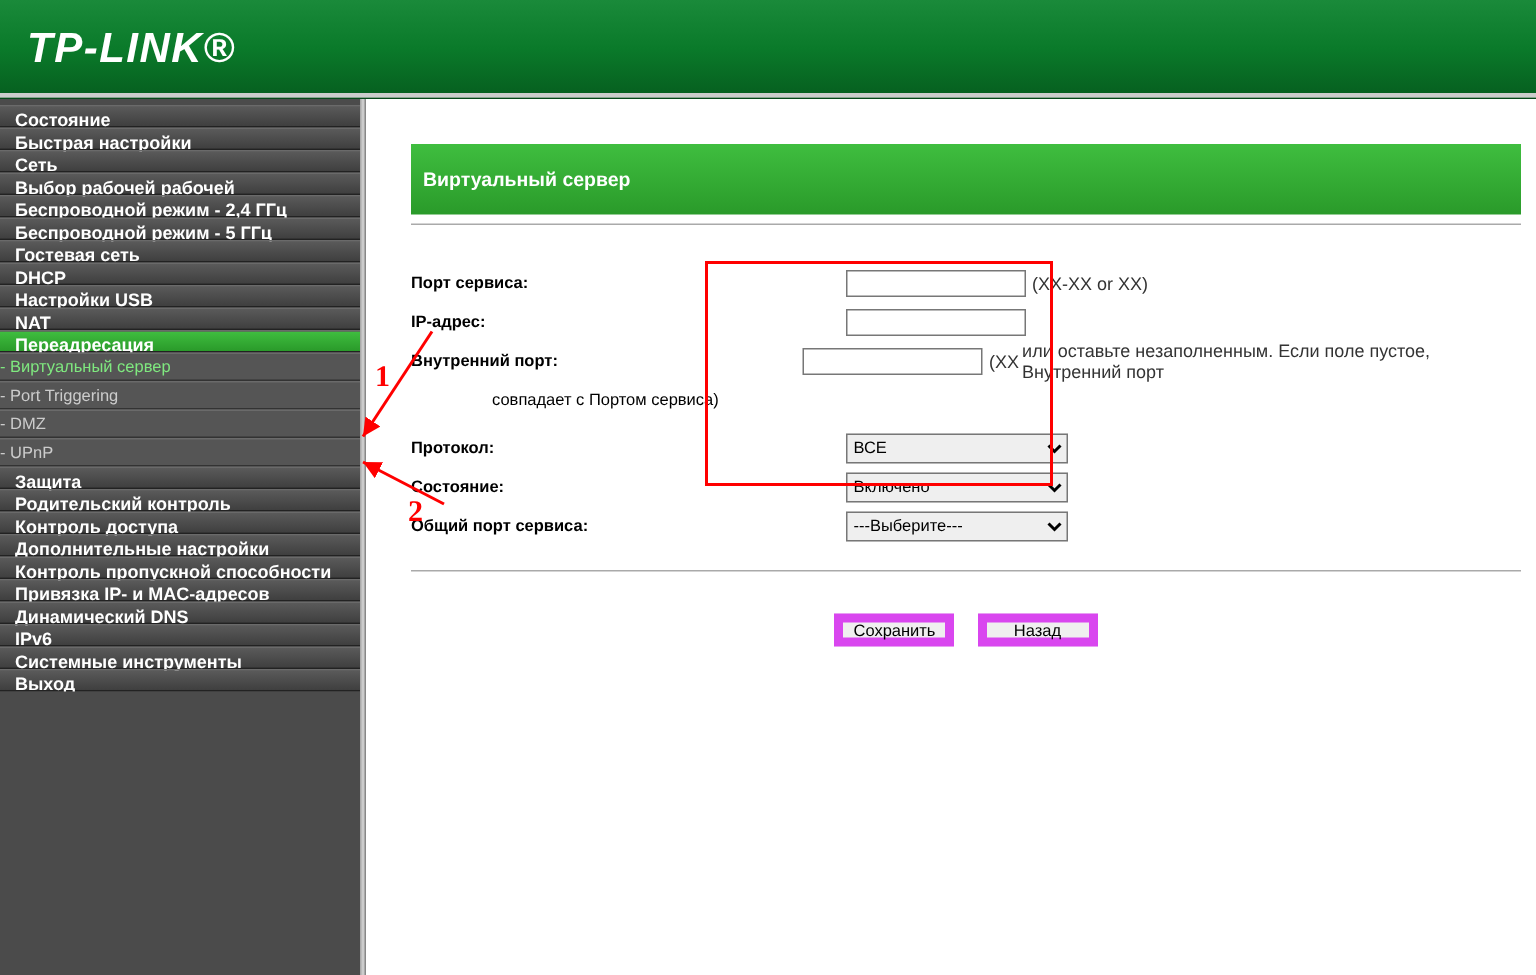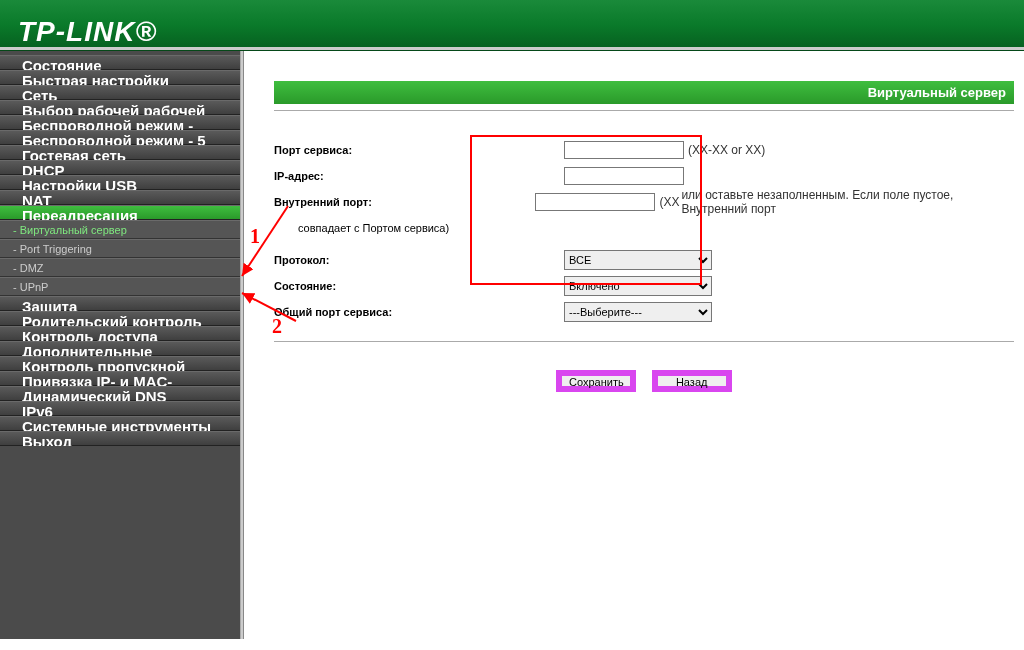--- a/index.html
+++ b/index.html
@@ -1,38 +1,38 @@
 <!DOCTYPE html>
 <html><head>
 <meta charset="utf-8">
 <style>
   * { box-sizing: border-box; margin: 0; padding: 0; }
   body { font-family: Arial, sans-serif; font-size: 12px; background: #fff; }
   .page { width: 1024px; height: 650px; position: relative; overflow: hidden; }
   .header {
     background: linear-gradient(#1a8a3a, #0a7a2a 50%, #065e1f);
-    height: 51px; position: relative; border-bottom: 1px solid #054818;
+    height: 66px; position: relative; border-bottom: 1px solid #054818;
   }
   .logo { color: #fff; font-weight: bold; font-size: 28px; letter-spacing: 1px; position: absolute; left: 18px; top: 16px; font-style: italic;}
   .header-divider { position:absolute; bottom:0; left:0; right:0; height:3px; background:#ccc; }
   .body { display: flex; height: 588px; }
   .sidebar { width: 240px; background: #4b4b4b; display:flex; flex-direction:column; padding-top:4px; }
   .nav-item {
     color: #fff; border-bottom: 1px solid #222; border-top: 1px solid #6a6a6a;
-    padding: 4px 22px; font-size: 15px; font-weight:bold; cursor: pointer;
+    padding: 4px 10px; font-size: 12px; font-weight:bold; cursor: pointer;
     background: linear-gradient(#5a5a5a, #3f3f3f);
     height: 15px; line-height: 11px;
   }
   .nav-item.active { background: linear-gradient(#3fbe3f, #2a9a2a); color:#fff; }
-  .nav-sub { padding-left: 13px; background:#555; color:#ccc; border-bottom:1px solid #333; border-top:1px solid #6a6a6a; height:19px; line-height:11px; padding-top:4px; padding-bottom:4px; font-size:11px; cursor:pointer; }
+  .nav-sub { padding-left: 0; background:#555; color:#ccc; border-bottom:1px solid #333; border-top:1px solid #6a6a6a; height:19px; line-height:11px; padding-top:4px; padding-bottom:4px; font-size:11px; cursor:pointer; }
   .nav-sub.sel { color:#7fe87f; }
   .sidebar-fill { flex:1; background:#4b4b4b; }
   .v-sep { width:4px; background:#ccc; border-left:1px solid #aaa; border-right:1px solid #888; }
   .content { flex:1; padding: 30px 10px 10px 30px; position:relative; }
-  .title-bar { background: linear-gradient(#3fbe3f, #2a9a2a); color:#fff; font-weight:bold; padding:4px 8px; font-size:13px;text-align:right; }
+  .title-bar { background: linear-gradient(#3fbe3f, #2a9a2a); color:#fff; font-weight:bold; padding:16px 8px; font-size:13px; }
   .form-area { margin-top:28px; position:relative; }
   .redbox { position:absolute; border:2px solid red; left:196px; top:-4px; width:232px; height:150px; z-index:3; pointer-events:none;}
   .row { display:flex; align-items:center; margin-bottom:4px; height:22px; }
   .lbl { width:290px; text-align:left; padding-right:6px; font-weight:bold; font-size:11px; }
   .val input[type=text] { width:120px; height:18px; border:1px solid #777; font-size:11px; padding:0 2px;}
   .hint { font-size:12px; color:#333; margin-left:4px; }
   .val select { width:148px; height:20px; font-size:11px; border:1px solid #777; background:#efefef;}
   .btns { margin-top:28px; text-align:center; }
   .btns button { width:80px; height:22px; margin:0 6px; background:#efefef; border:6px solid #d946ef; font-size:11px; cursor:pointer;}
   .hr { border-top:1px solid #aaa; margin-top:6px; }
@@ -95,21 +95,21 @@
           <div class="lbl">IP-адрес:</div>
           <div class="val"><input type="text" style=""></div>
         </div>
         <div class="row">
           <div class="lbl">Внутренний порт:</div>
           <div class="val"><input type="text" style=""></div>
           <span class="hint">(XX</span>
           <span class="hint" style="margin-left:2px;">или оставьте незаполненным. Если поле пустое, Внутренний порт</span>
         </div>
         <div class="row">
-          <div class="lbl" style="width:auto; text-align:center; padding-left:24px; font-weight:normal;">совпадает с Портом сервиса)</div>
+          <div class="lbl" style="width:auto; text-align:center; padding-left:24px; font-weight:normal;margin-left:30px;">совпадает с Портом сервиса)</div>
         </div>
         <div style="height:6px;"></div>
         <div class="row">
           <div class="lbl">Протокол:</div>
           <div class="val"><select><option>ВСЕ</option></select></div>
         </div>
         <div class="row">
           <div class="lbl">Состояние:</div>
           <div class="val"><select><option>Включено</option></select></div>
         </div>

